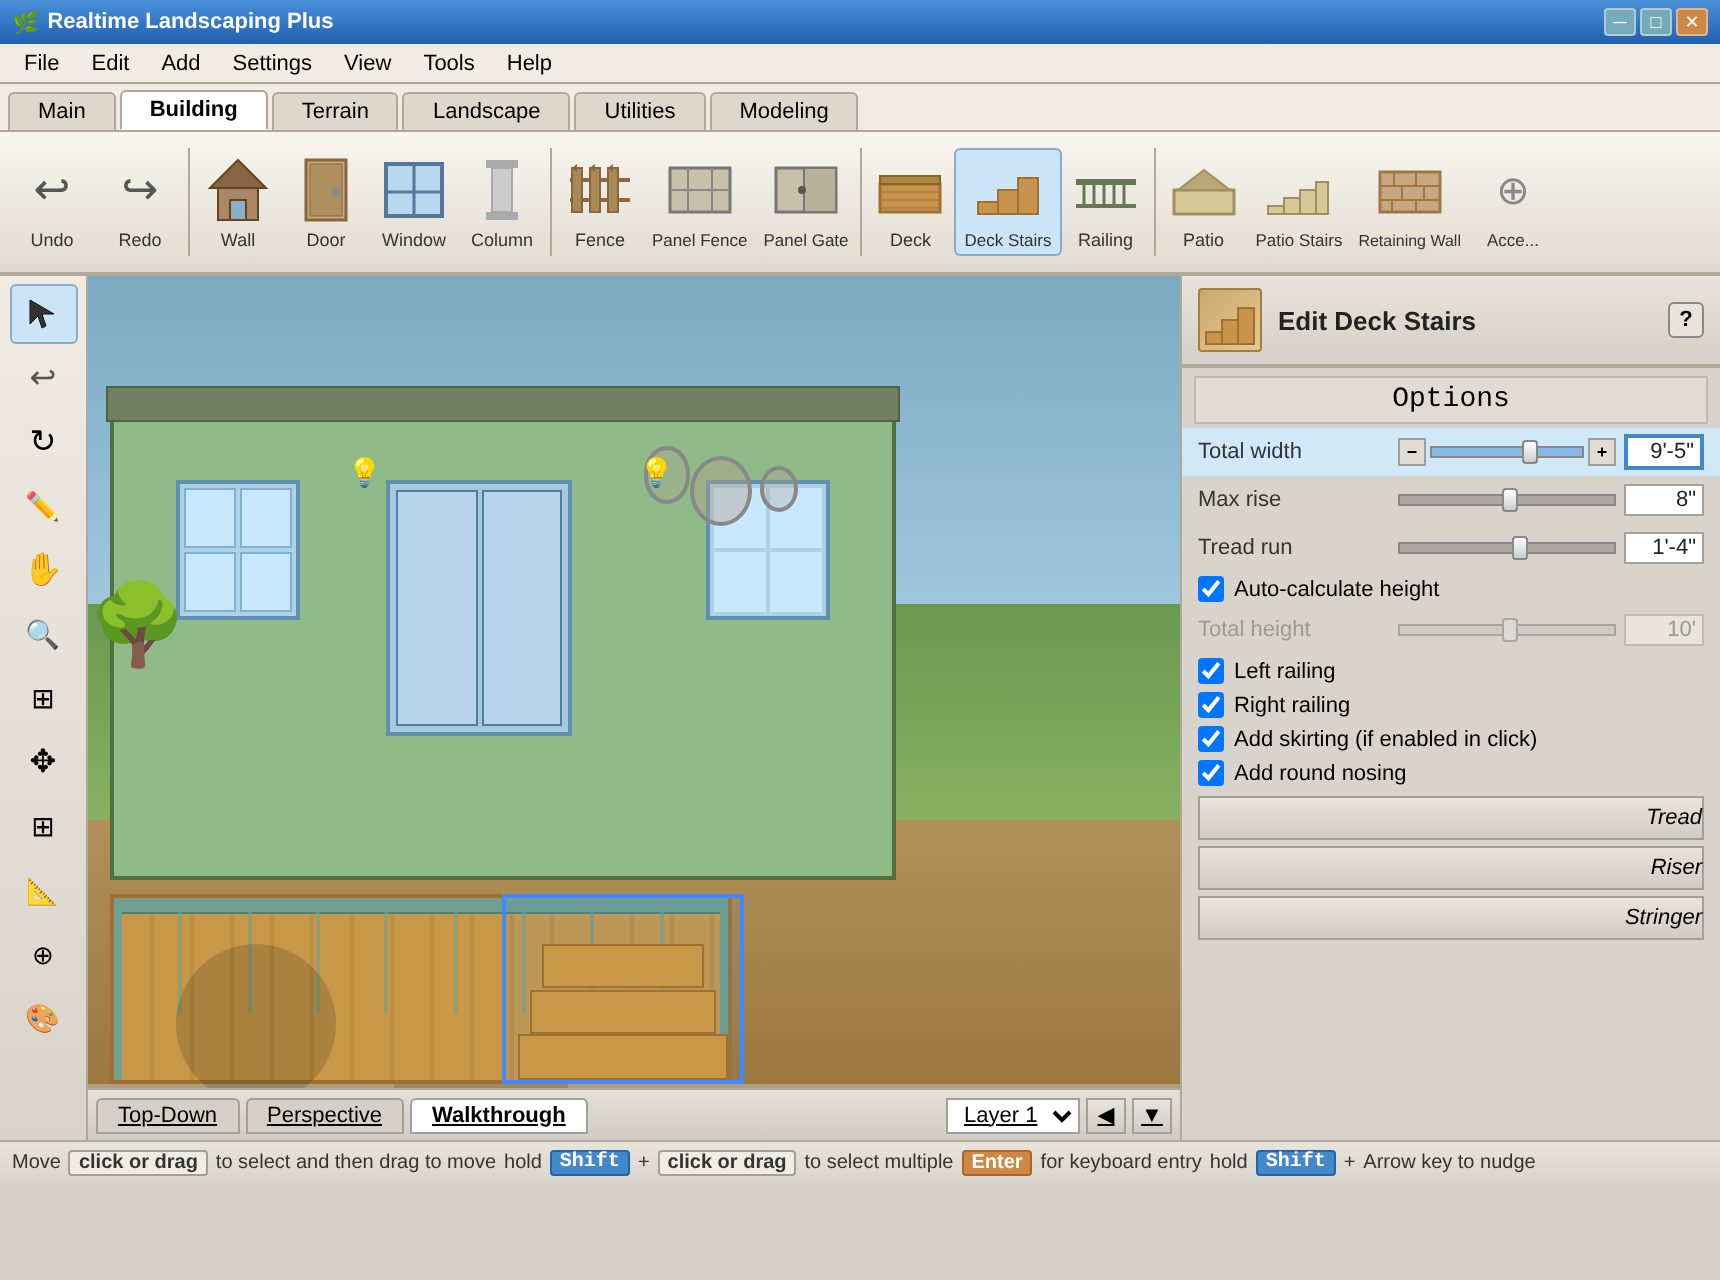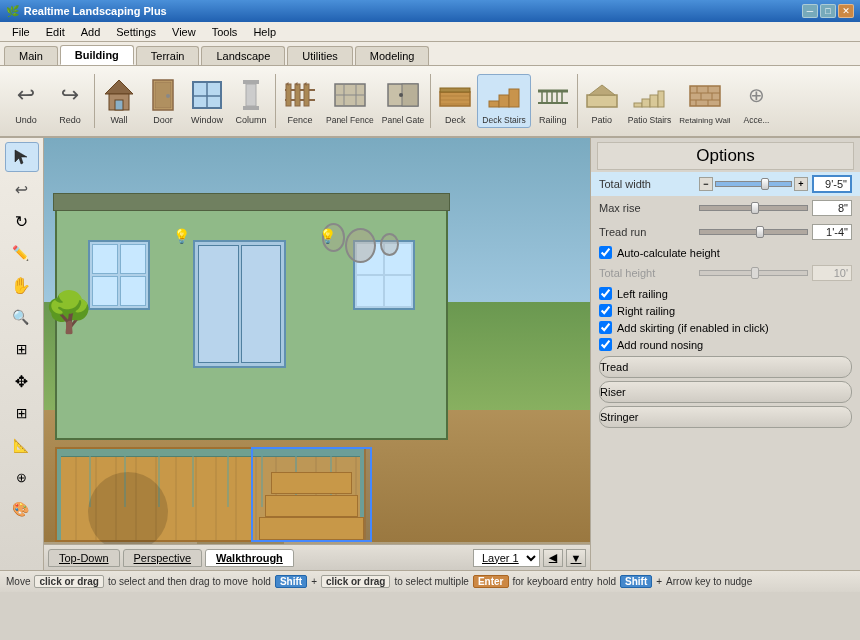--- a/index.html
+++ b/index.html
@@ -164,22 +164,23 @@
       background: #e8e4dc;
       display: flex; align-items: center; justify-content: center;
       font-size: 11px; cursor: pointer; font-weight: bold;
     }
     #options-bar {
       background: #e0dcd4;
       border: 1px solid #c0bbb0;
       margin: 4px 6px 2px 6px;
       padding: 3px 0;
       text-align: center;
-      font-size: 17px;
+      font-size: 14px;
       cursor: pointer;
+      font-family: Liberation Mono, monospace;
     }
     .edit-row {
       display: flex;
       align-items: center;
       padding: 3px 8px;
       min-height: 24px;
     }
     .edit-label {
       width: 100px;
       font-size: 11px;
@@ -233,24 +234,25 @@
       padding: 2px 8px;
       gap: 5px;
       font-size: 11px;
     }
     .checkbox-row input { cursor: pointer; }
     .action-btn {
       margin: 3px 8px;
       padding: 4px 0;
       background: linear-gradient(to bottom, #e8e4dc, #d0ccc4);
       border: 1px solid #a0a098;
-      border-radius: 10px;
-      text-align: left;
+      border-radius: 0;
+      text-align: right;
       cursor: pointer;
       font-size: 11px;
+      font-style: italic;
     }
 
     
     #viewport-bottom {
       position: absolute;
       bottom: 0; left: 0; right: 0;
       height: 26px;
       background: linear-gradient(to bottom, #e0dcd4, #d0ccc4);
       border-top: 1px solid #b0a898;
       display: flex;
@@ -298,21 +300,21 @@
       overflow: hidden;
     }
     .status-key {
       background: #f0ece4;
       border: 1px solid #a0a098;
       border-radius: 2px;
       padding: 0 4px;
       font-size: 10px;
       font-weight: bold;
     }
-    .status-key.blue { background: #4488cc; color: #fff; border-color: #2266aa; }
+    .status-key.blue { background: #4488cc; color: #fff; border-color: #2266aa; font-family: Liberation Mono, monospace; }
     .status-key.orange { background: #cc8844; color: #fff; border-color: #aa6622; }
 
     .edit-panel-icon {
       width: 32px; height: 32px;
       background: linear-gradient(135deg, #c8a870, #e8c890);
       border: 1px solid #a08040;
       border-radius: 2px;
       display: flex; align-items: center; justify-content: center;
       font-size: 18px;
     }
@@ -647,20 +649,31 @@
       <select class="layer-select">
         <option>Layer 1</option>
       </select>
       <div class="nav-btn" style="font-size:11px;">◀</div>
       <div class="nav-btn" style="font-size:11px;">▼</div>
     </div>
   </div>
 
   <div id="right-panel">
 
+    <div id="edit-panel-header">
+      <div class="edit-panel-icon">
+        <svg width="28" height="28" viewBox="0 0 28 28">
+            <rect x="2" y="20" width="8" height="6" fill="#c8944c" stroke="#a07030" stroke-width="1"></rect>
+            <rect x="10" y="14" width="8" height="12" fill="#c8944c" stroke="#a07030" stroke-width="1"></rect>
+            <rect x="18" y="8" width="8" height="18" fill="#c8944c" stroke="#a07030" stroke-width="1"></rect>
+          </svg>
+      </div>
+      <span id="edit-panel-title">Edit Deck Stairs</span>
+      <div id="edit-panel-help">?</div>
+    </div>
 
     <div id="right-panel-content">
 
       <div id="options-bar">Options</div>
 
       <div class="edit-row total-width-row" style="background:#d0e8f8;">
         <span class="edit-label">Total width</span>
         <div class="slider-container">
           <div class="slider-minus">−</div>
           <div class="slider-track" style="background:#88b8e8;">

